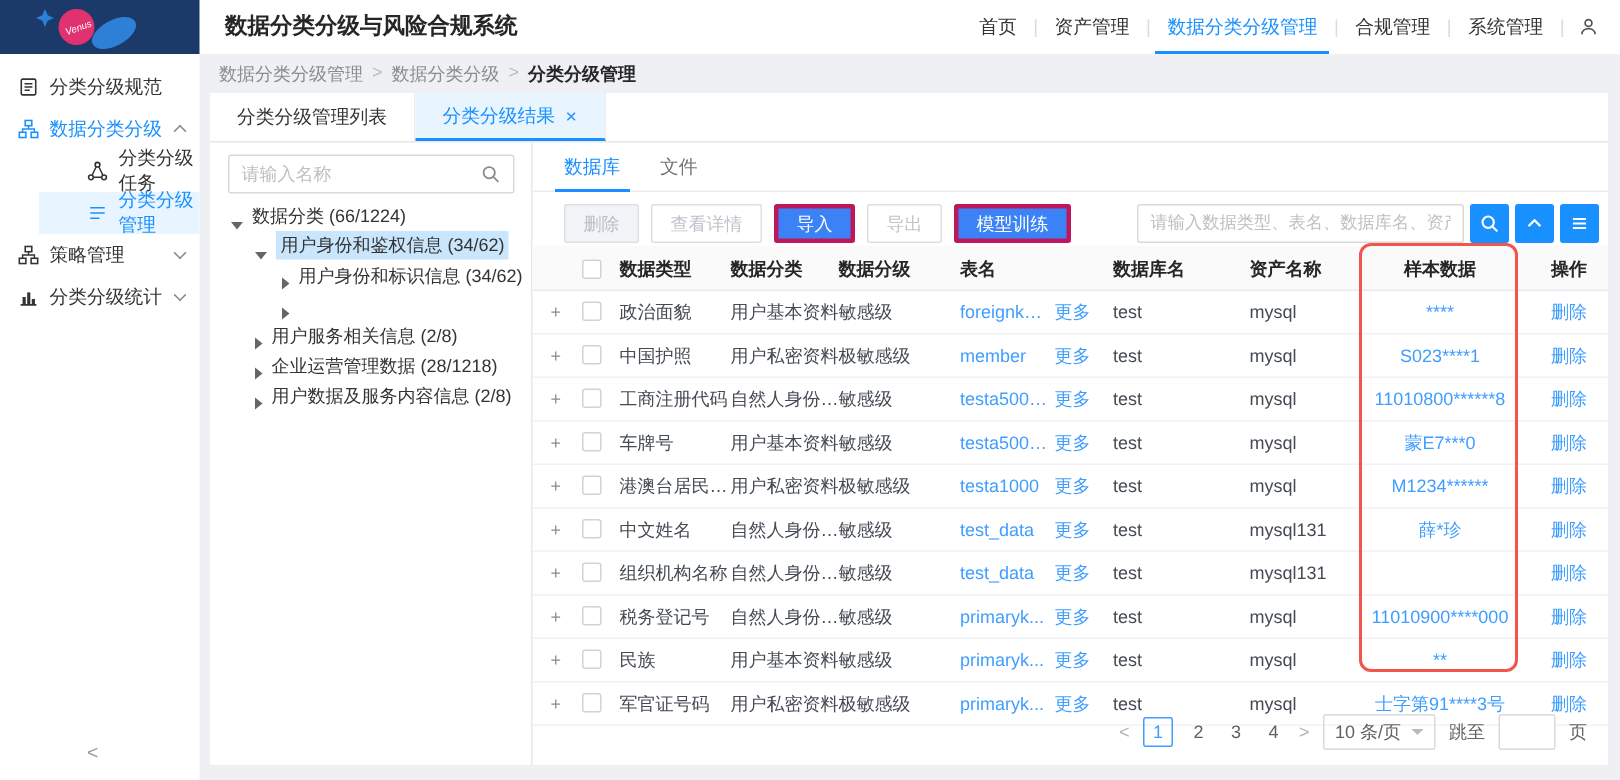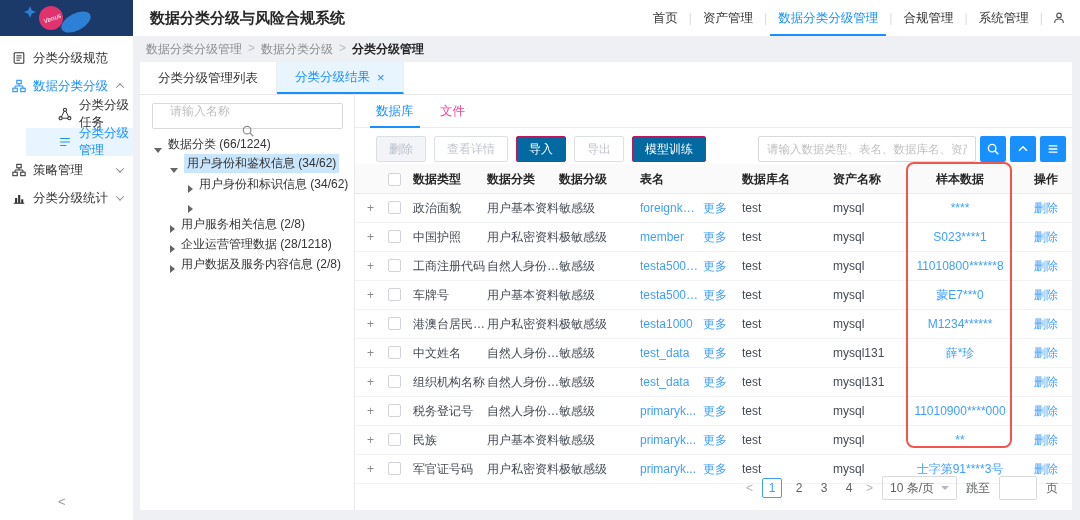--- a/index.html
+++ b/index.html
@@ -36,40 +36,40 @@
   .bc-item.last { color:#262626; font-weight:bold; }
   .bc-sep { color:#bbb; }
   
   .card { position:absolute; left:140px; top:62px; width:932px; height:448px; background:#fff; z-index:3; }
   .cardtabs { position:absolute; left:0; top:0; right:0; height:33px; border-bottom:1px solid #e8e8e8; display:flex; }
   .ptab { padding:0 18px; line-height:33px; border-right:1px solid #ededed; color:#333; cursor:pointer; font-size:12.5px; display:flex; align-items:center; gap:7px; }
   .ptab.active { background:#e9f5fe; color:#1890ff; border-bottom:2px solid #1890ff; line-height:31px; }
   .ptab .close { font-size:13px; cursor:pointer; }
   
   .treepanel { position:absolute; left:0; top:33px; bottom:0; width:215px; border-right:1px solid #e8e8e8; }
-  .tsearch { position:absolute; left:12px; top:8px; width:191px; height:26px; border:1px solid #d9d9d9; border-radius:2px; display:flex; align-items:center; padding:0 20px; gap:6px;flex-direction:column; }
+  .tsearch { position:absolute; left:12px; top:8px; width:191px; height:26px; border:1px solid #d9d9d9; border-radius:2px; display:flex; align-items:center; padding:0 8px; gap:6px; }
   .tsearch input { flex:1; min-width:0; border:none; outline:none; font-size:12px; color:#333; font-family:inherit; }
   .tsearch input::placeholder { color:#bfbfbf; }
   .tree { position:absolute; left:0; top:38px; right:0; }
   .tnode { height:20px; display:flex; align-items:flex-end; gap:6px; font-size:12px; color:#333; cursor:pointer; white-space:nowrap; }
   .tnode.lv0 { padding-left:14px; } .tnode.lv1 { padding-left:30px; } .tnode.lv2 { padding-left:48px; }
   .tri { width:0; height:0; flex:none; }
   .tri-down { border-left:4px solid transparent; border-right:4px solid transparent; border-top:5px solid #666; }
   .tri-right { border-top:4px solid transparent; border-bottom:4px solid transparent; border-left:5px solid #666; }
   .tlabel.selected { background:#c9e6fc; padding:1px 3px; }
   
   .main { position:absolute; left:215px; top:33px; right:0; bottom:0; }
   .mtabs { position:absolute; left:0; top:0; right:0; height:33px; border-bottom:1px solid #ebebeb; }
-  .mtab { position:absolute; top:0; line-height:33px; font-size:12.5px; color:#ec4899; cursor:pointer; }
+  .mtab { position:absolute; top:0; line-height:33px; font-size:12.5px; color:#737373; cursor:pointer; }
   .mtab.active { color:#1890ff; }
   .mtab.active::after { content:""; position:absolute; left:-6px; right:-6px; bottom:0; height:2px; background:#1890ff; }
   .toolbar { position:absolute; left:0; top:41px; right:0; height:28px; }
   .btns { position:absolute; left:21px; top:0; display:flex; gap:8px; }
   .btn { height:26px; padding:0 12px; border-radius:2px; font-size:12px; display:inline-flex; align-items:center; cursor:pointer; white-space:nowrap; }
-  .btn.primary { background:#0369a1; border:1px solid #be185d; color:#fff; }
+  .btn.primary { background:#3b82f6; border:3px solid #be185d; color:#fff; }
   .btn.disabled { background:#fff; border:1px solid #dcdfe6; color:#c0c4cc; cursor:not-allowed; }
   .btn.disabled-filled { background:#f2f4f7; border:1px solid #dcdfe6; color:#b9bfc9; cursor:not-allowed; }
   .sgroup { position:absolute; right:6px; top:0; display:flex; gap:4px; align-items:center; }
   .sinput { width:218px; height:26px; border:1px solid #d9d9d9; border-radius:2px; padding:0 8px; font-size:11.5px; outline:none; color:#333; font-family:inherit; }
   .sinput::placeholder { color:#bfbfbf; }
   .sqbtn { width:26px; height:26px; background:#1890ff; border-radius:2px; display:flex; align-items:center; justify-content:center; cursor:pointer; flex:none; }
   
   .thead { position:absolute; left:0; top:69px; right:0; height:30px; background:#fafafa; border-bottom:1px solid #e8eaee; }
   .thead .cell { line-height:30px; color:#262626; font-weight:bold; }
   .tbody { position:absolute; left:0; top:99px; right:0; }

